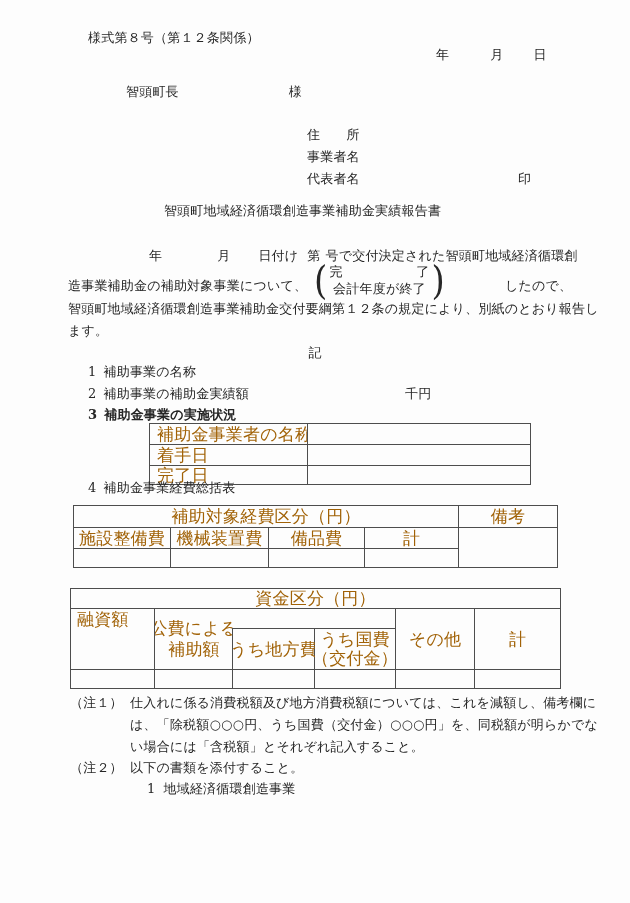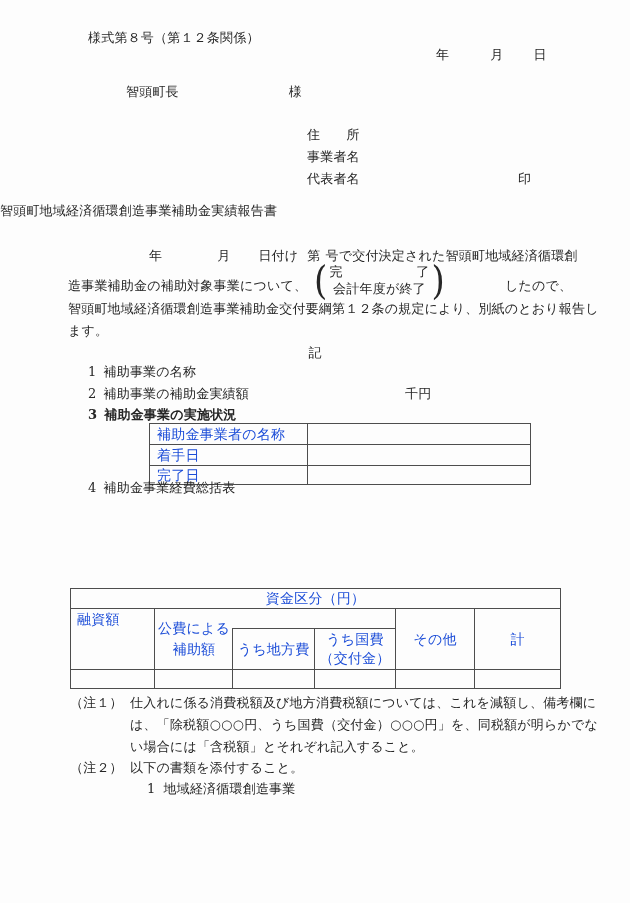--- a/index.html
+++ b/index.html
@@ -10,22 +10,22 @@
     font-family:"DejaVu Serif","Liberation Serif",serif;
     font-size:13px;
     color:#262626;
     letter-spacing:0.2px;
     overflow:hidden;
   }
   .abs{position:absolute;white-space:nowrap;line-height:15px;}
   table{border-collapse:collapse;table-layout:fixed;}
   td{
     border:1px solid #4d4d4d;
-    font-size:14px;
-    color:#1d4ed8;
+    font-size:17px;
+    color:#a16207;
     padding:0;
     text-align:center;
     vertical-align:middle;
     overflow:hidden;
   }
   td.lbl{text-align:left;padding-left:7px;}
   
   .kohi-cell{position:relative;padding:0;}
   .kohi-label{
     position:absolute;left:0;top:0;width:78px;height:100%;
@@ -73,21 +73,21 @@
 
   <div class="abs" style="left:88px;top:84px;margin-left:38px;">
     <span>智頭町長</span><span style="margin-left:110px;">様</span>
   </div>
 
   <div class="abs" style="left:307px;top:127px;">住　　所</div>
   <div class="abs" style="left:307px;top:149px;">事業者名</div>
   <div class="abs" style="left:307px;top:171px;">代表者名</div>
   <div class="abs" style="left:518px;top:171px;">印</div>
 
-  <div class="abs" style="left:0;top:203px;width:605px;text-align:left;">智頭町地域経済循環創造事業補助金実績報告書</div>
+  <div class="abs" style="left:0;top:203px;width:605px;text-align:center;">智頭町地域経済循環創造事業補助金実績報告書</div>
 
   <div class="abs" style="left:149px;top:248px;">
     <span>年</span><span style="margin-left:55px;">月</span><span style="margin-left:28px;">日付け</span><span style="margin-left:9px;">第</span><span style="margin-left:5px;">号で交付決定された智頭町地域経済循環創</span>
   </div>
 
   <div class="abs" style="left:68px;top:278px;">造事業補助金の補助対象事業について、</div>
 
   <div class="paren-group" style="left:314px;top:263px;">
     <span class="big-paren">(</span>
     <span class="paren-inner">
@@ -136,20 +136,48 @@
       <td class="lbl">完了日</td>
       <td></td>
     </tr>
   </tbody>
     </table>
 
   <div class="abs" style="left:88px;top:480px;">
     <span>4</span><span style="margin-left:7px;">補助金事業経費総括表</span>
   </div>
 
+  <table class="abs" style="left:73px;top:505px;width:484px;">
+    <colgroup>
+      <col style="width:97px;">
+        <col style="width:98px;">
+        <col style="width:96px;">
+        <col style="width:94px;">
+        <col style="width:99px;">
+    </colgroup>
+    <tbody>
+        <tr style="height:22px;">
+      <td colspan="4">補助対象経費区分（円）</td>
+      <td>備考</td>
+    </tr>
+    <tr style="height:21px;">
+      <td>施設整備費</td>
+      <td>機械装置費</td>
+      <td>備品費</td>
+      <td>計</td>
+      <td rowspan="2"></td>
+    </tr>
+    <tr style="height:19px;">
+      <td></td>
+      <td></td>
+      <td></td>
+      <td></td>
+    </tr>
+  </tbody>
+    </table>
 
   <table class="abs" style="left:70px;top:588px;width:490px;">
     <colgroup>
       <col style="width:84px;">
         <col style="width:78px;">
         <col style="width:82px;">
         <col style="width:81px;">
         <col style="width:79px;">
         <col style="width:86px;">
     </colgroup>

